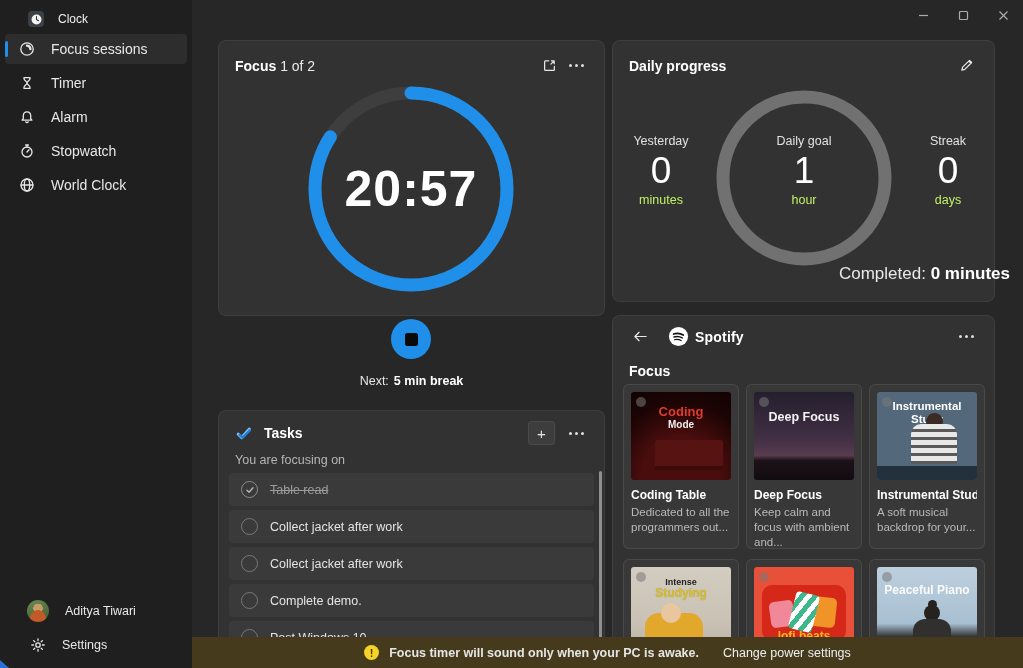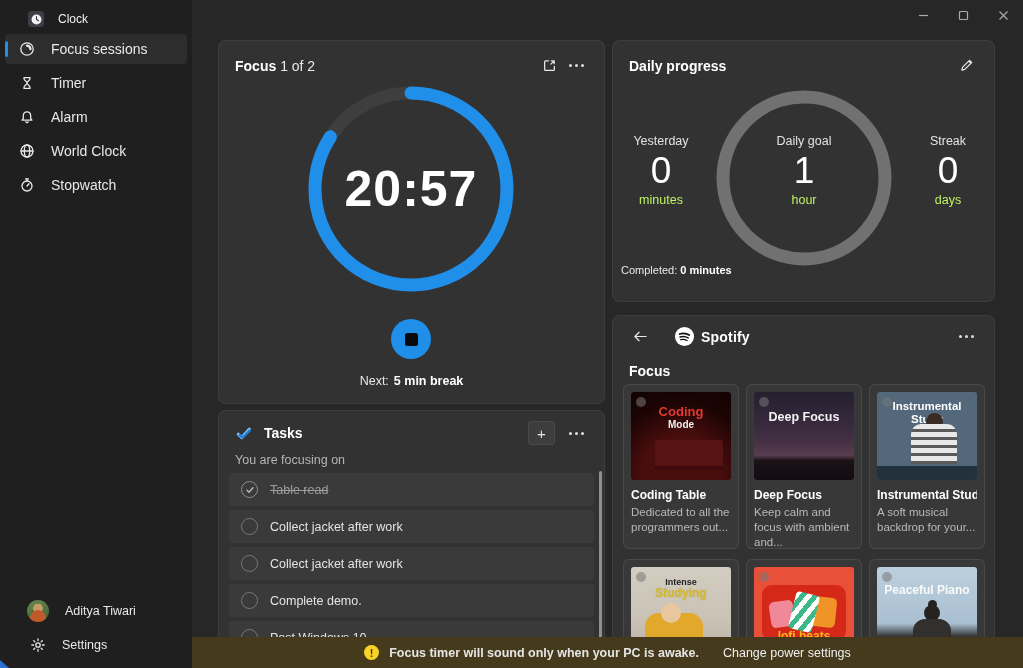--- a/index.html
+++ b/index.html
@@ -34,21 +34,21 @@
 
   
   .card { position:absolute; background:#323232; border:1px solid rgba(255,255,255,0.06); border-radius:8px; }
   .card-header { display:flex; align-items:center; padding:13px 14px 0 16px; }
   .card-title { font-size:14px; font-weight:700; color:#fff; }
   .hdr-spacer { flex:1; }
   .dots { display:flex; gap:3px; padding:6px; }
   .dots i { width:3px; height:3px; border-radius:50%; background:#dedede; }
 
   
-  .focus-card { left:218px; top:40px; width:387px; height:364px; }
+  .focus-card { left:218px; top:40px; width:387px; height:276px; }
   .focus-sub { font-weight:400; color:#eaeaea; }
   .ring-wrap { position:absolute; left:77px; top:33px; width:230px; height:230px; }
   .ring-wrap svg { transform:rotate(-90deg); }
   .time-display { position:absolute; left:0; top:0; width:230px; height:230px; display:flex; align-items:center; justify-content:center;
       font-size:50px; font-weight:600; letter-spacing:1px; color:#fff; }
   .stop-btn { position:absolute; left:172px; top:278px; width:40px; height:40px; border-radius:50%; background:var(--accent-blue,#1f8fea);
       display:flex; align-items:center; justify-content:center; cursor:pointer; }
   .stop-square { width:13px; height:13px; border-radius:2.5px; background:#0a0a0a; }
   .next-line { position:absolute; left:0; top:333px; width:100%; text-align:center; font-size:12.5px; color:#e8e8e8; }
   .next-line b { color:#fff; margin-left:5px; }
@@ -70,26 +70,26 @@
   
   .daily-card { left:612px; top:40px; width:383px; height:262px; }
   .daily-ring { position:absolute; left:96px; top:42px; width:190px; height:190px; }
   .stat { position:absolute; width:110px; text-align:center; }
   .stat .s-label { font-size:12.5px; color:#e2e2e2; }
   .stat .s-value { font-size:37px; font-weight:500; color:#fff; margin:2px 0 1px 0; }
   .stat .s-unit { font-size:12.5px; color:#bef264; }
   .stat-left { left:-7px; top:93px; }
   .stat-center { left:136px; top:93px; }
   .stat-right { left:280px; top:93px; }
-  .completed-line { position:absolute; left:8px; top:223px; width:100%; text-align:left; font-size:11px; color:#e8e8e8; }
+  .completed-line { position:absolute; left:16px; top:223px; width:100%; text-align:right; font-size:17px; color:#e8e8e8; }
   .completed-line b { color:#fff; }
 
   
   .spotify-card { left:612px; top:315px; width:383px; height:358px; }
-  .spotify-header { display:flex; align-items:center; gap:16px; padding:10px 14px 0 14px; }
+  .spotify-header { display:flex; align-items:center; gap:10px; padding:10px 14px 0 14px; }
   .spotify-brand { display:flex; align-items:center; gap:6px; margin-left:4px; }
   .spotify-brand .label { font-size:14px; font-weight:700; color:#fff; letter-spacing:0.2px; }
   .spotify-section { padding:16px 0 0 16px; font-size:14px; font-weight:700; color:#fff; }
   .tile-grid { position:absolute; left:10px; top:68px; width:363px; display:flex; flex-wrap:wrap; gap:10px 7px; }
   .tile { width:116px; height:165px; background:#383838; border:1px solid rgba(255,255,255,0.09); border-radius:6px; padding:7px; }
   .cover { position:relative; width:100%; height:88px; border-radius:3px; overflow:hidden; }
   .cover .wm { position:absolute; left:5px; top:5px; width:10px; height:10px; border-radius:50%; background:rgba(120,120,120,0.55); }
   .cover .c-txt { position:absolute; width:100%; text-align:center; font-weight:700; }
   .tile-title { margin-top:8px; font-size:12px; font-weight:700; color:#fff; white-space:nowrap; overflow:hidden; }
   .tile-desc { margin-top:3px; font-size:11.5px; line-height:1.32; color:#b9b9b9; }
@@ -167,32 +167,32 @@
       </div>
       <div class="nav-item">
         <svg width="16" height="16" viewBox="0 0 16 16">
           <path class="ico" d="M8 2.9 c-2.5 0 -3.7 1.9 -3.7 4.1 v2.6 L3.1 11.2 h9.8 L11.7 9.6 V7 c0 -2.2 -1.2 -4.1 -3.7 -4.1 z"></path>
           <path class="ico" d="M6.8 12.8 a1.3 1.3 0 0 0 2.4 0"></path>
         </svg>
         <span>Alarm</span>
       </div>
       <div class="nav-item">
         <svg width="16" height="16" viewBox="0 0 16 16">
+          <circle class="ico" cx="8" cy="9" r="5"></circle>
+          <path class="ico" d="M6.6 2 h2.8 M8 2 v2 M8 9 l2 -2.2"></path>
+        </svg>
+        <span>Stopwatch</span>
+      </div>
+      <div class="nav-item">
+        <svg width="16" height="16" viewBox="0 0 16 16">
           <circle class="ico" cx="8" cy="8" r="6"></circle>
           <ellipse class="ico" cx="8" cy="8" rx="2.7" ry="6"></ellipse>
           <path class="ico" d="M2 8 h12"></path>
         </svg>
         <span>World Clock</span>
-      </div>
-      <div class="nav-item">
-        <svg width="16" height="16" viewBox="0 0 16 16">
-          <circle class="ico" cx="8" cy="9" r="5"></circle>
-          <path class="ico" d="M6.6 2 h2.8 M8 2 v2 M8 9 l2 -2.2"></path>
-        </svg>
-        <span>Stopwatch</span>
       </div>
     </nav>
 
     <div class="sidebar-footer">
       <div class="footer-item">
         <span class="avatar"></span>
         <span>Aditya Tiwari</span>
       </div>
       <div class="footer-item">
         <svg width="16" height="16" viewBox="0 0 16 16">

